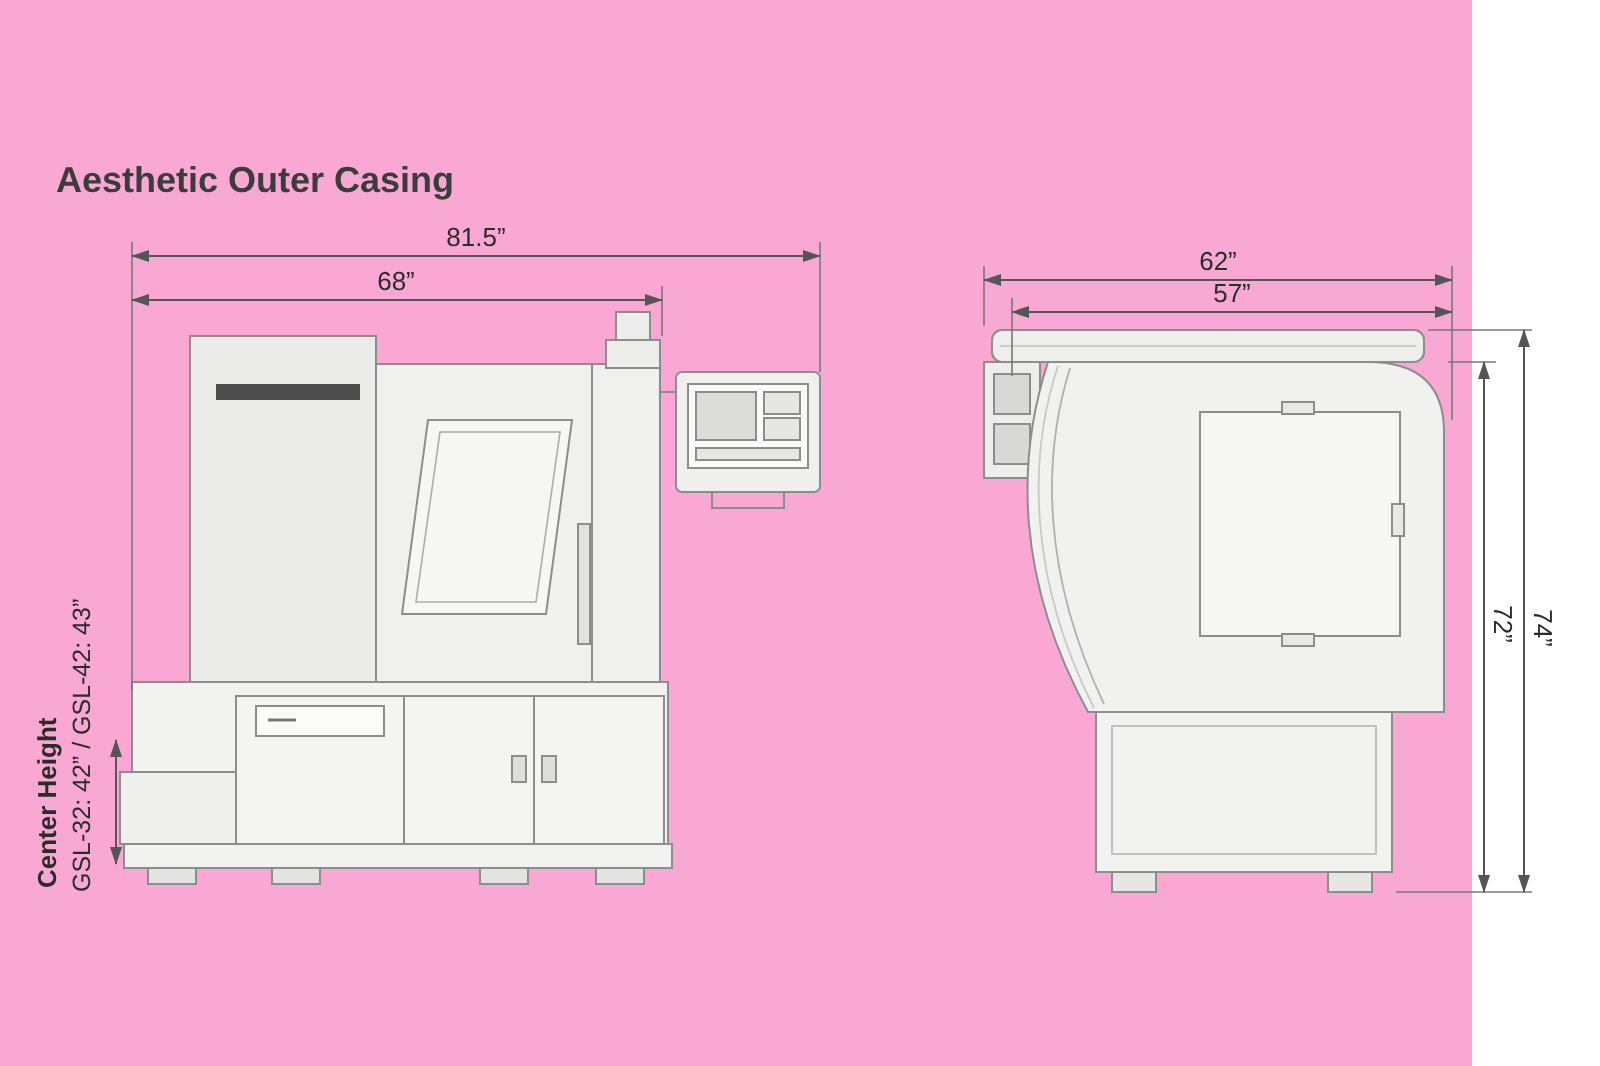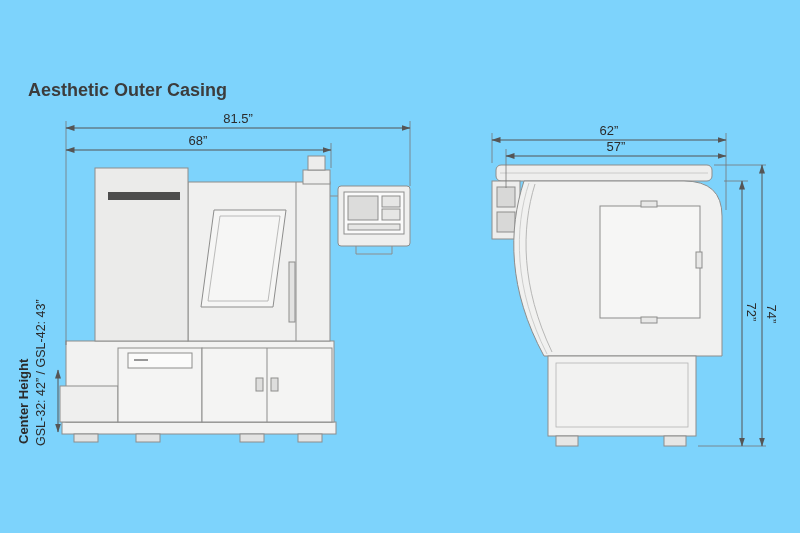--- a/index.html
+++ b/index.html
@@ -1,17 +1,17 @@
 <!DOCTYPE html>
 <html><head>
 <meta charset="utf-8">
 <style>
   html,body{margin:0;padding:0;background:#ffffff;}
   body{width:800px;height:533px;overflow:hidden;font-family:"Liberation Sans",sans-serif;}
-  .stage{position:relative;width:800px;height:533px;background:#7dd3fc;}
+  .stage{position:relative;width:736px;height:533px;background:#f9a8d4;}
   svg{display:block;}
   text{font-family:"Liberation Sans",sans-serif;fill:#2f2f2f;}
   .title-text{font-size:18px;font-weight:bold;fill:#3c3c3c;}
   .dim-text{font-size:13px;fill:#2b2b2b;}
   .dim-text-sm{font-size:12.5px;fill:#2b2b2b;}
   .ch-bold{font-size:13px;font-weight:bold;fill:#2b2b2b;}
   .dimline{stroke:#555;stroke-width:1;}
   .extline{stroke:#777;stroke-width:0.8;}
   .part{stroke:#8d8d8c;stroke-width:1;}
 </style>

